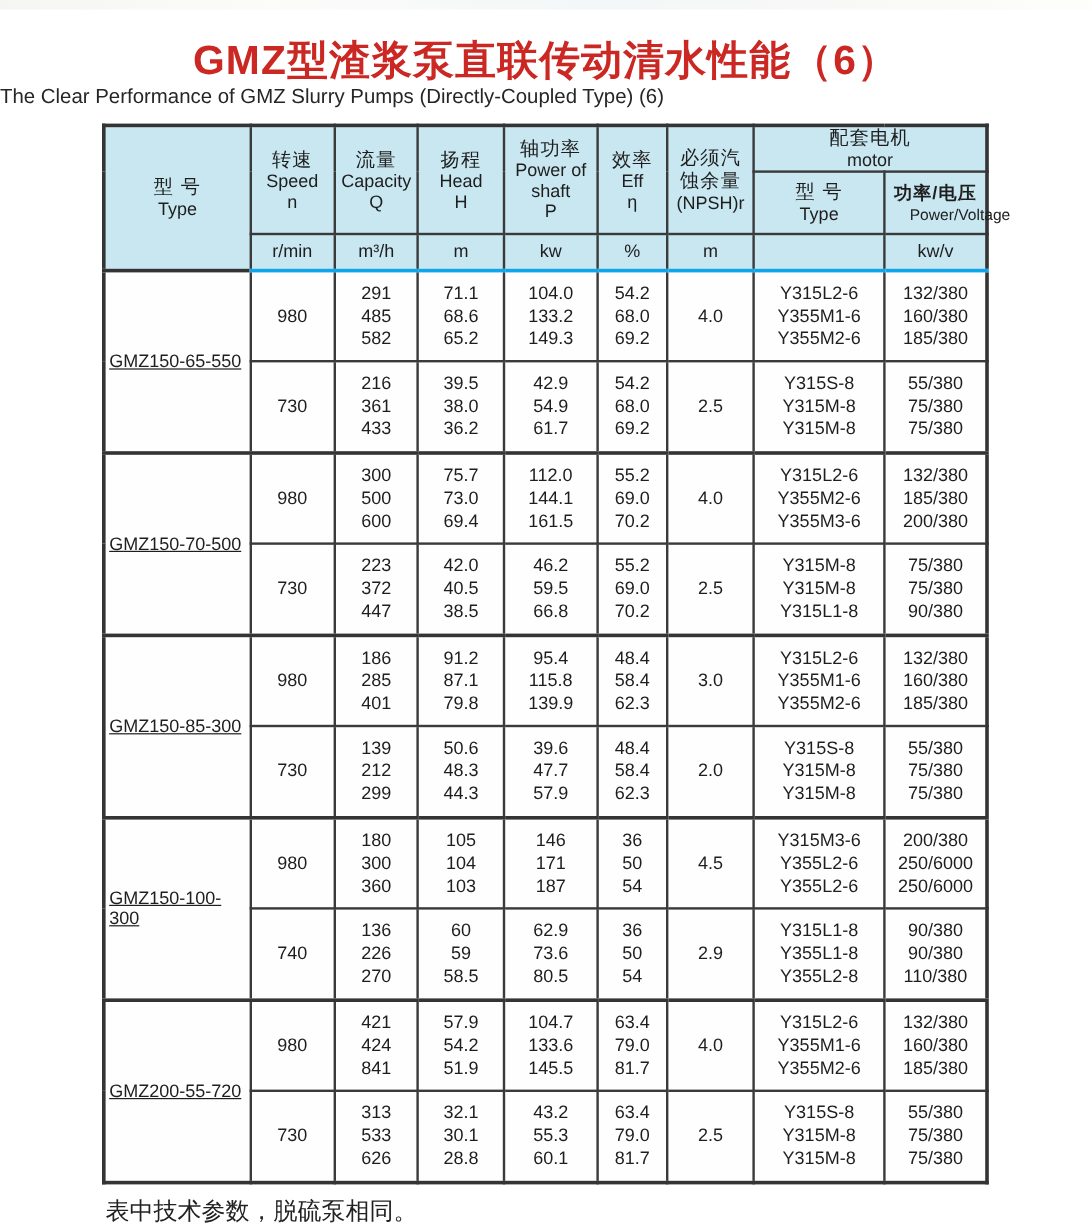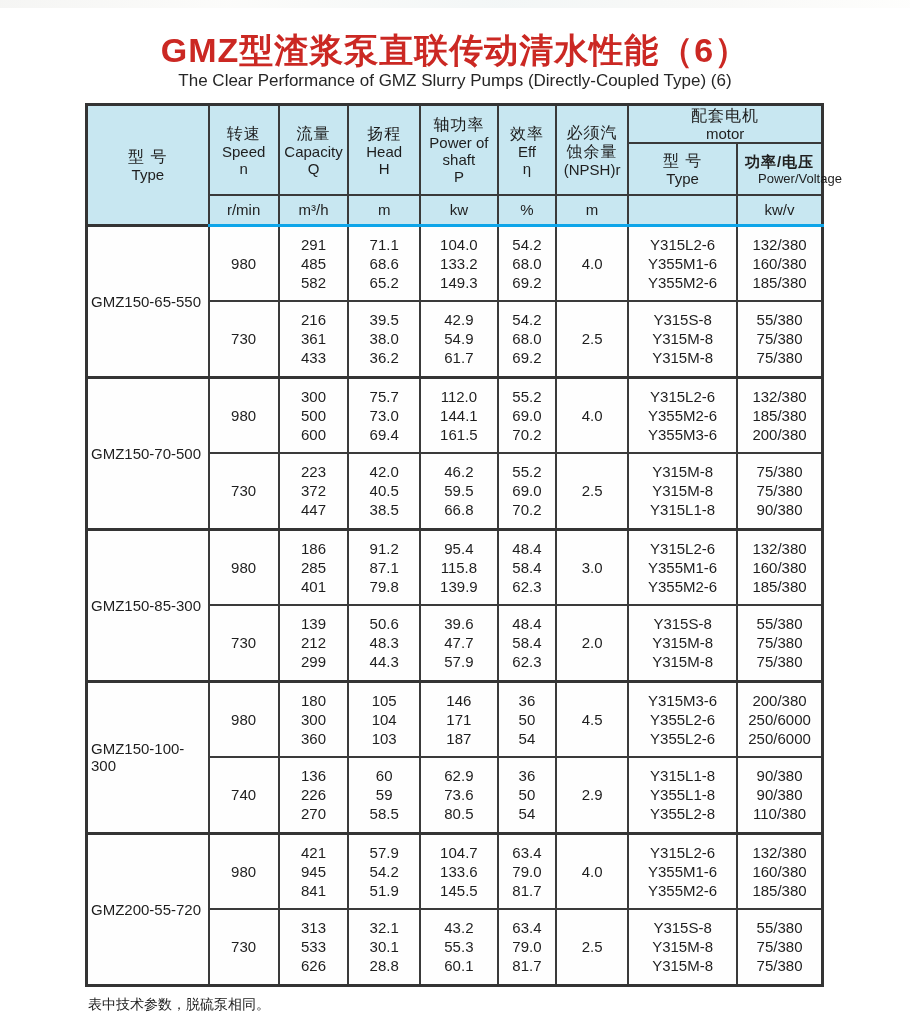--- a/index.html
+++ b/index.html
@@ -16,21 +16,21 @@
     position:absolute; top:0; left:0; right:0; height:8px;
     background:linear-gradient(90deg,#f1f1ef, #fafaf8 25%, #eef3f3 55%, #f6f6f4 80%, #fdfdfb);
     opacity:.7;
   }
   .title {
     position:absolute; top:28px; left:0; width:100%;
     text-align:center; font-size:34px; font-weight:bold; letter-spacing:1px;
   }
   .subtitle {
     position:absolute; top:71px; left:0; width:100%;
-    text-align:center; font-size:17px; color:#262626;
+    text-align:left; font-size:17px; color:#262626;
   }
   .table-wrap { position:absolute; left:85px; top:103px; width:739px; }
   table {
     border-collapse:collapse; width:100%; table-layout:fixed;
     border:3px solid #343434;
   }
   th, td {
     border:2px solid #3a3a3a;
     padding:0; text-align:center; vertical-align:middle;
     font-weight:normal;
@@ -41,25 +41,25 @@
   thead .sym { font-size:15px; line-height:17px; }
   thead .small { font-size:13px; line-height:16px;margin-left:20px; }
   tr.h-top th { height:38px; }
   tr.h-sub th { height:52px; }
   tr.h-units th { height:30px; font-size:15px; border-bottom:3px solid #0ea5e9;margin-left:44px; }
   tbody tr { height:76px; }
   tbody td { font-size:15px; background:#fefefe; }
   tbody td div { line-height:19px; }
   tbody tr.group-start td { border-top:3px solid #343434;margin-left:21px; }
   td.model {
-    text-align:left; padding-left:3px; font-size:15px; letter-spacing:0;
+    text-align:left; padding-left:3px; font-size:15px; letter-spacing:0;text-decoration:underline;
   }
   .footnote {
     position:absolute; left:88px; top:996px;
-    font-size:14px; color:#222;
+    font-size:20px; color:#222;
   }
 </style>
 </head>
 <body>
 
 <div class="photo-edge"></div>
 
 <div class="title" style="color:#cb2823;">GMZ型渣浆泵直联传动清水性能（6）</div>
 <div class="subtitle">The Clear Performance of GMZ Slurry Pumps (Directly-Coupled Type) (6)</div>
 
@@ -414,21 +414,21 @@
             <div>90/380</div>
             <div>90/380</div>
             <div>110/380</div>
           </td>
         </tr>
         <tr class="group-start">
           <td rowspan="2" class="model">GMZ200-55-720</td>
           <td>980</td>
           <td>
             <div>421</div>
-            <div>945</div>
+            <div>424</div>
             <div>841</div>
           </td>
           <td>
             <div>57.9</div>
             <div>54.2</div>
             <div>51.9</div>
           </td>
           <td>
             <div>104.7</div>
             <div>133.6</div>

